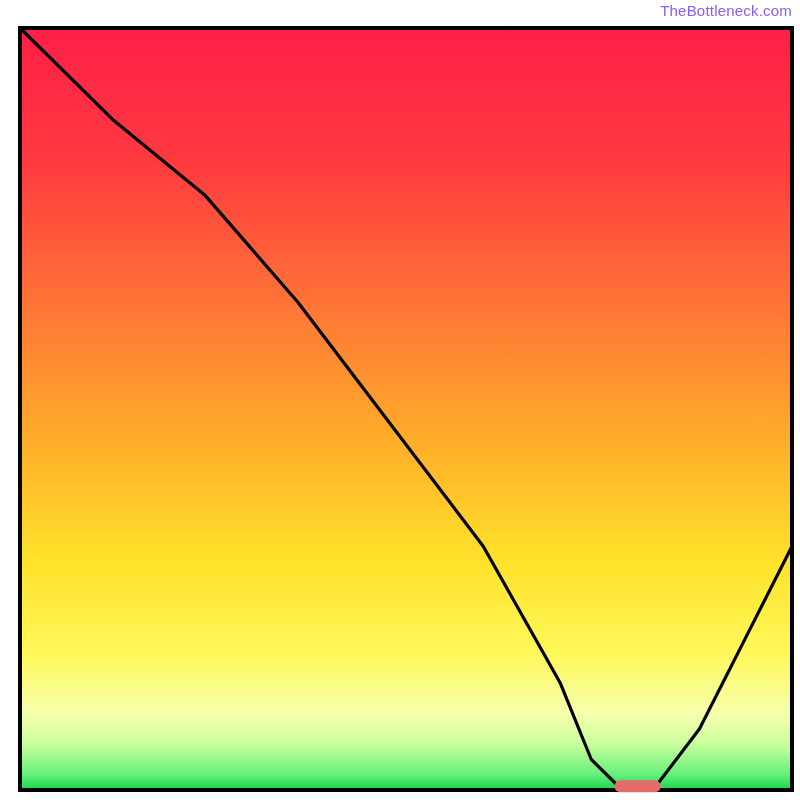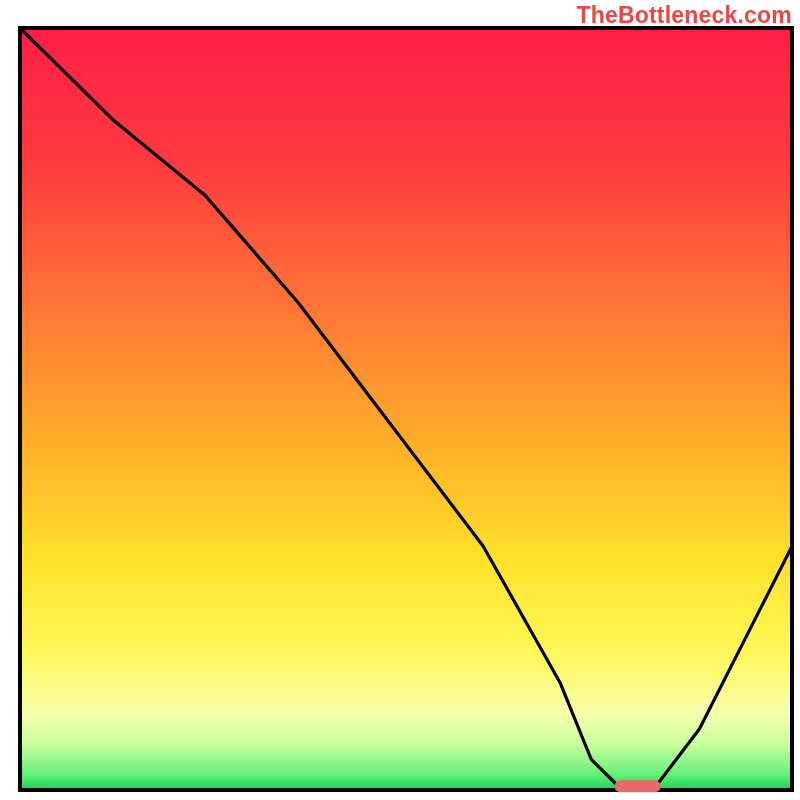--- a/index.html
+++ b/index.html
@@ -12,23 +12,23 @@
   }
   .stage {
     position: relative;
     width: 800px;
     height: 800px;
   }
   .watermark {
     position: absolute;
     top: 2px;
     right: 8px;
-    font-size: 23px;
-    font-weight: 700;
-    color: #ef4444;
+    font-size: 15px;
+    font-weight: 400;
+    color: #8b5cf6;
     letter-spacing: 0.2px;
     z-index: 10;
   }
   svg.plot {
     position: absolute;
     left: 0;
     top: 0;
   }
 </style>
 </head>

